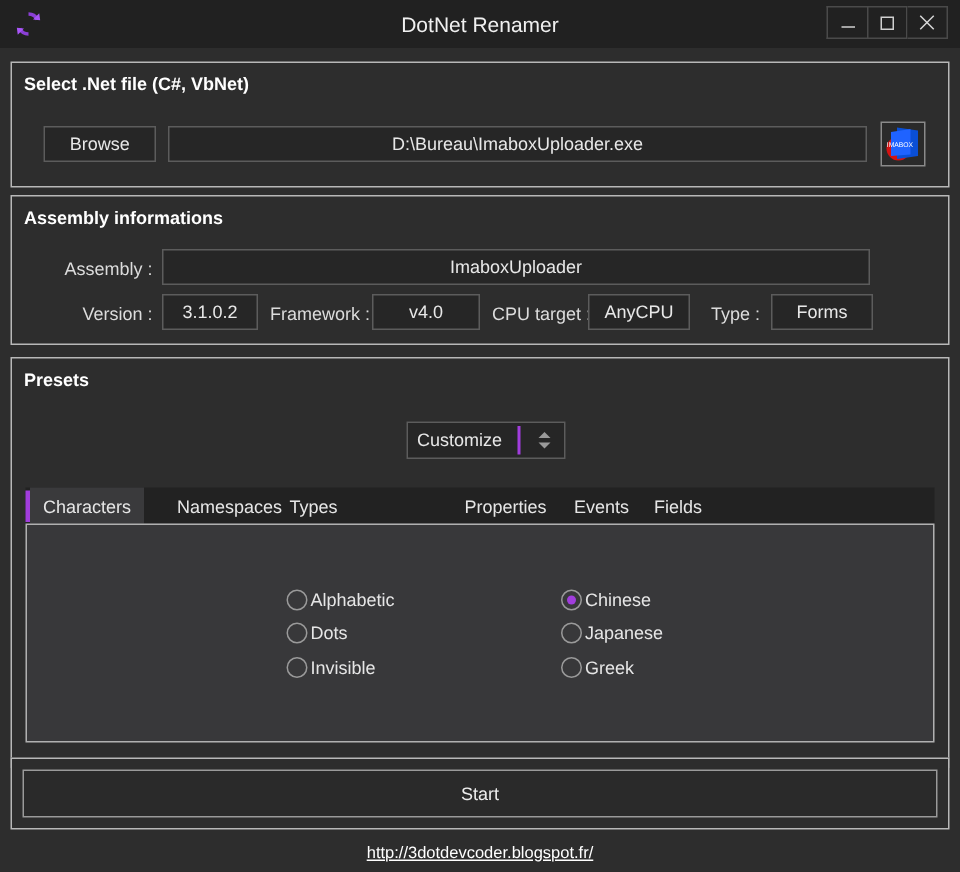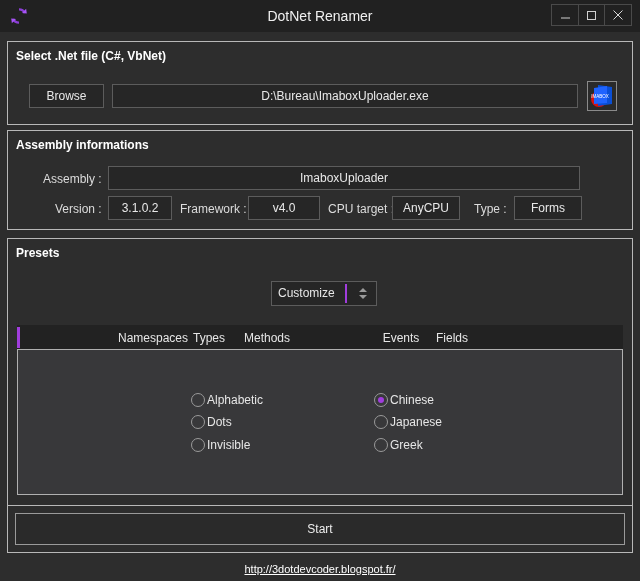--- a/index.html
+++ b/index.html
@@ -228,28 +228,31 @@
 <div id="combo">
   <div id="combo-text">Customize</div>
   <div id="combo-sep"></div>
   <div id="combo-spin">
     <div class="spin-arrow spin-up"></div>
     <div class="spin-arrow spin-down"></div>
   </div>
 </div>
 
 <div id="tabstrip">
+    <div class="tab active" style="left: 3px; width: 76px;">
+      <span>Characters</span>
+    </div>
     <div class="tab" style="left: 79px; width: 88px; padding-left: 36px;">
       <span>Namespaces</span>
     </div>
     <div class="tab" style="left: 167px; width: 50px;">
       <span>Types</span>
     </div>
-    <div class="tab" style="left: 217px; width: 66px;">
-      <span>Methods</span>
+    <div class="tab" style="left: 283px; width: 74px;">
+      <span>Properties</span>
     </div>
     <div class="tab" style="left: 357px; width: 54px;">
       <span>Events</span>
     </div>
     <div class="tab" style="left: 411px; width: 48px;">
       <span>Fields</span>
     </div>
   </div>
 <div id="tab-accent"></div>
 <div id="tabpanel"></div>

